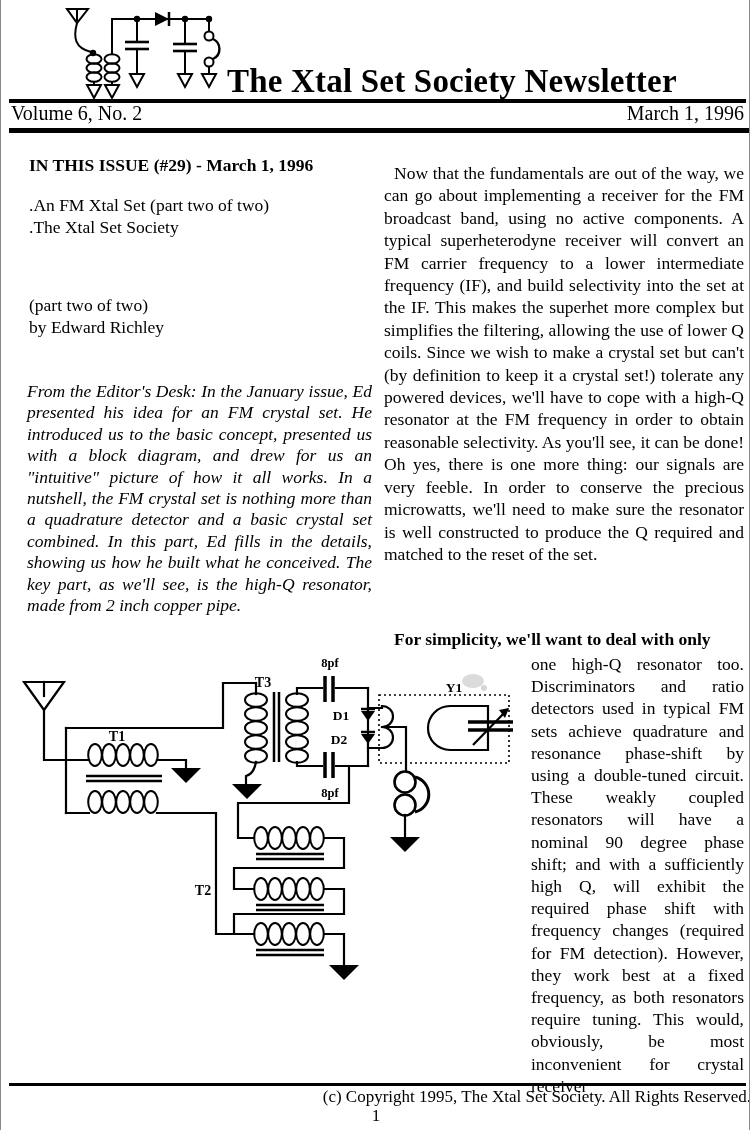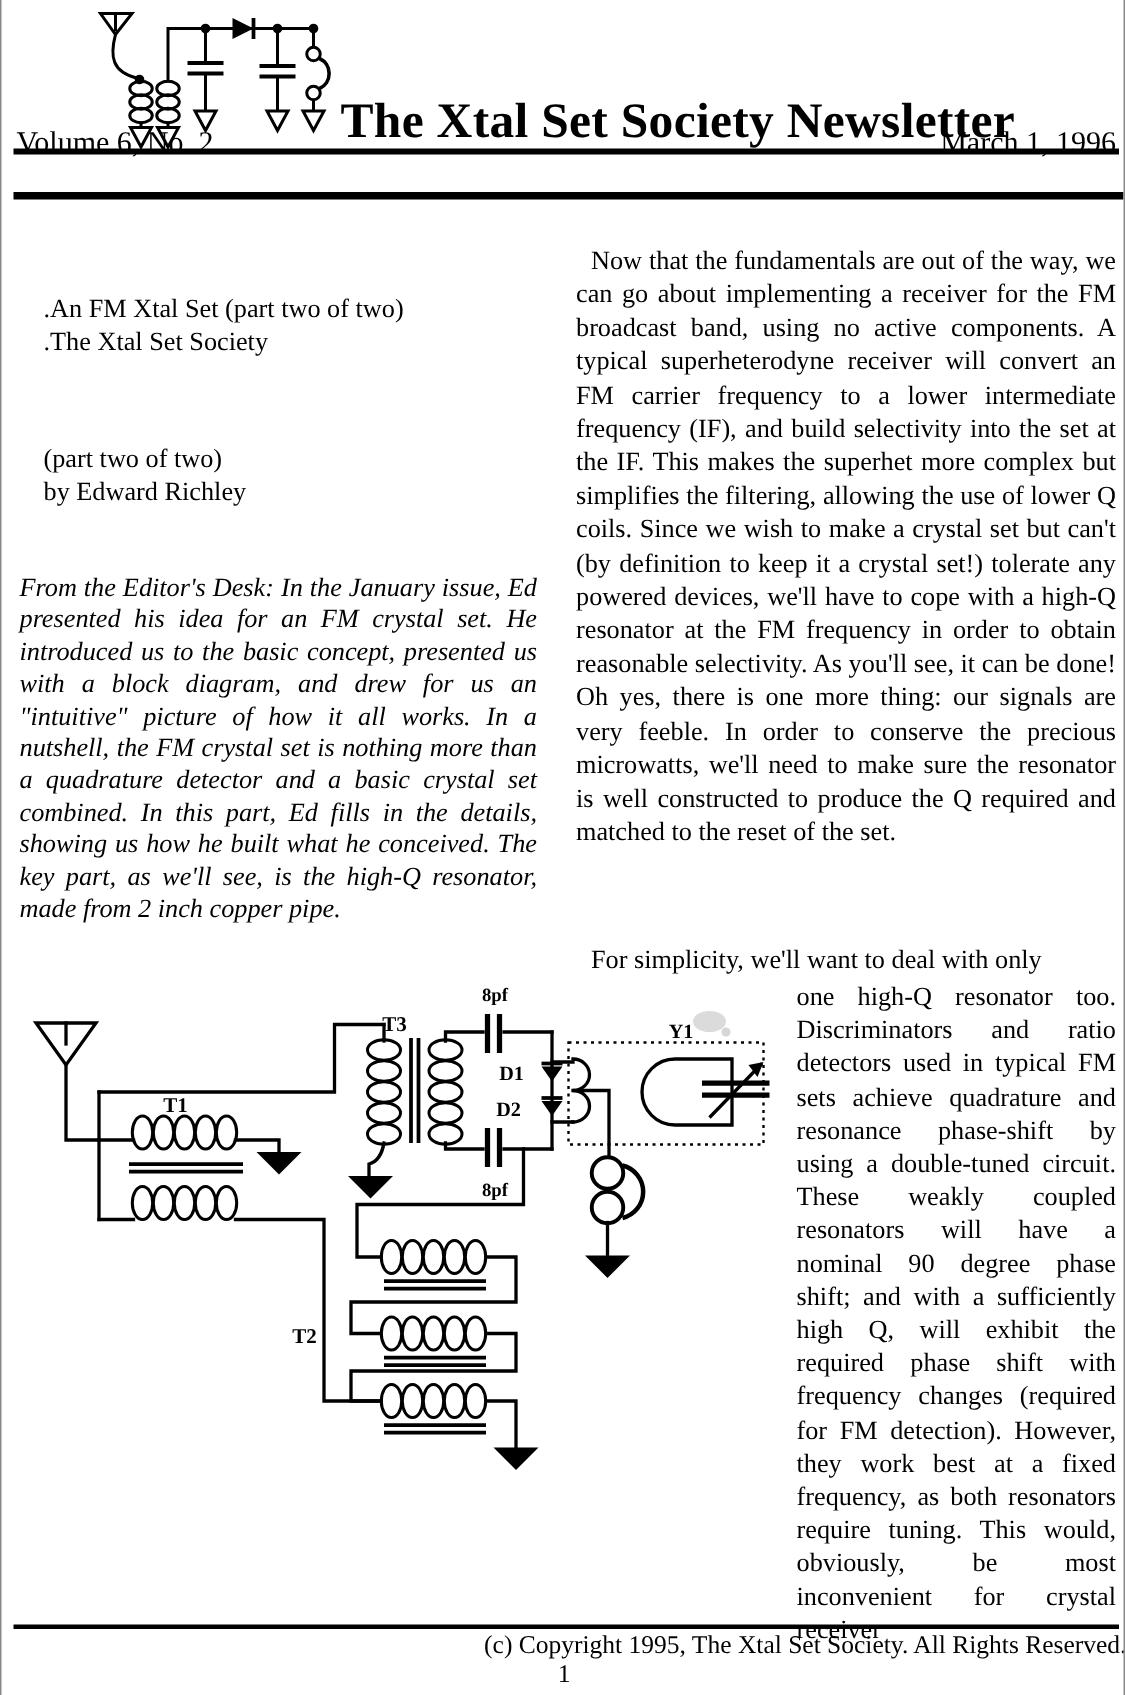--- a/index.html
+++ b/index.html
@@ -8,36 +8,36 @@
     background:#ffffff; color:#000; overflow:hidden;
     font-family:"Liberation Serif", serif;
   }
   .abs { position:absolute; }
   .rule { position:absolute; background:#000; }
   .page-title {
     position:absolute; left:226px; top:63px; font-size:33px; font-weight:bold;
     white-space:nowrap; letter-spacing:0.2px;
   }
   .volume-row {
-    position:absolute; left:10px; top:84px; width:733px;
+    position:absolute; left:10px; top:102px; width:733px;
     display:flex; justify-content:space-between; font-size:20px;text-align:center;
   }
   .issue-heading { position:absolute; left:28px; top:155px; width:342px; font-size:17.5px; font-weight:bold; }
   .toc { position:absolute; left:28px; top:194px; width:342px; font-size:17.5px; line-height:22.4px; }
   .article-head { position:absolute; left:28px; top:294px; width:342px; font-size:17.5px; line-height:22.4px; }
   .editor-note {
-    position:absolute; left:12px; top:381px; width:345px; font-size:17.5px;
+    position:absolute; left:26px; top:381px; width:345px; font-size:17.5px;
     line-height:21.4px; font-style:italic; text-align:justify; hyphens:auto;
   }
   .fig-caption { position:absolute; left:20px; top:987px; width:498px; font-size:17.6px; line-height:23px; }
   .rc-para1 {
     position:absolute; left:383px; top:162px; width:360px; font-size:17.5px;
     line-height:22.4px; text-align:justify; text-indent:10px; hyphens:auto;
   }
-  .rc-para2-first { position:absolute; left:383px; top:629px; width:360px; font-size:17.5px; text-indent:10px; white-space:nowrap; }
+  .rc-para2-first { position:absolute; left:383px; top:629px; width:360px; font-size:17.5px; text-indent:10px; white-space:nowrap;font-weight:bold; }
   .rc-para2-wrapped {
     position:absolute; left:530px; top:653px; width:213px; font-size:17.5px;
     line-height:22.2px; text-align:justify; hyphens:auto;
   }
   .footer-copy { position:absolute; left:0; top:1087px; width:750px; text-align:right; font-size:17px; }
   .footer-page { position:absolute; left:0; top:1106px; width:750px; text-align:center; font-size:17px; }
   svg text { font-family:"Liberation Serif", serif; font-weight:bold; fill:#000; }
 </style>
 </head>
 <body>
@@ -90,20 +90,21 @@
 
   <div class="rule" style="left:8px;top:99px;width:737px;height:4px;"></div>
 
   <div class="volume-row">
     <span>Volume 6, No. 2</span>
     <span>March 1, 1996</span>
   </div>
 
   <div class="rule" style="left:8px;top:128px;width:740px;height:5px;"></div>
 
+  <div class="issue-heading">IN THIS ISSUE (#29) -  March 1, 1996</div>
 
   <div class="toc">
     <div>.An FM Xtal Set (part two of two)</div>
     <div>.The Xtal Set Society</div>
   </div>
 
   <div class="article-head">
     <div>(part two of two)</div>
     <div>by Edward Richley</div>
   </div>

